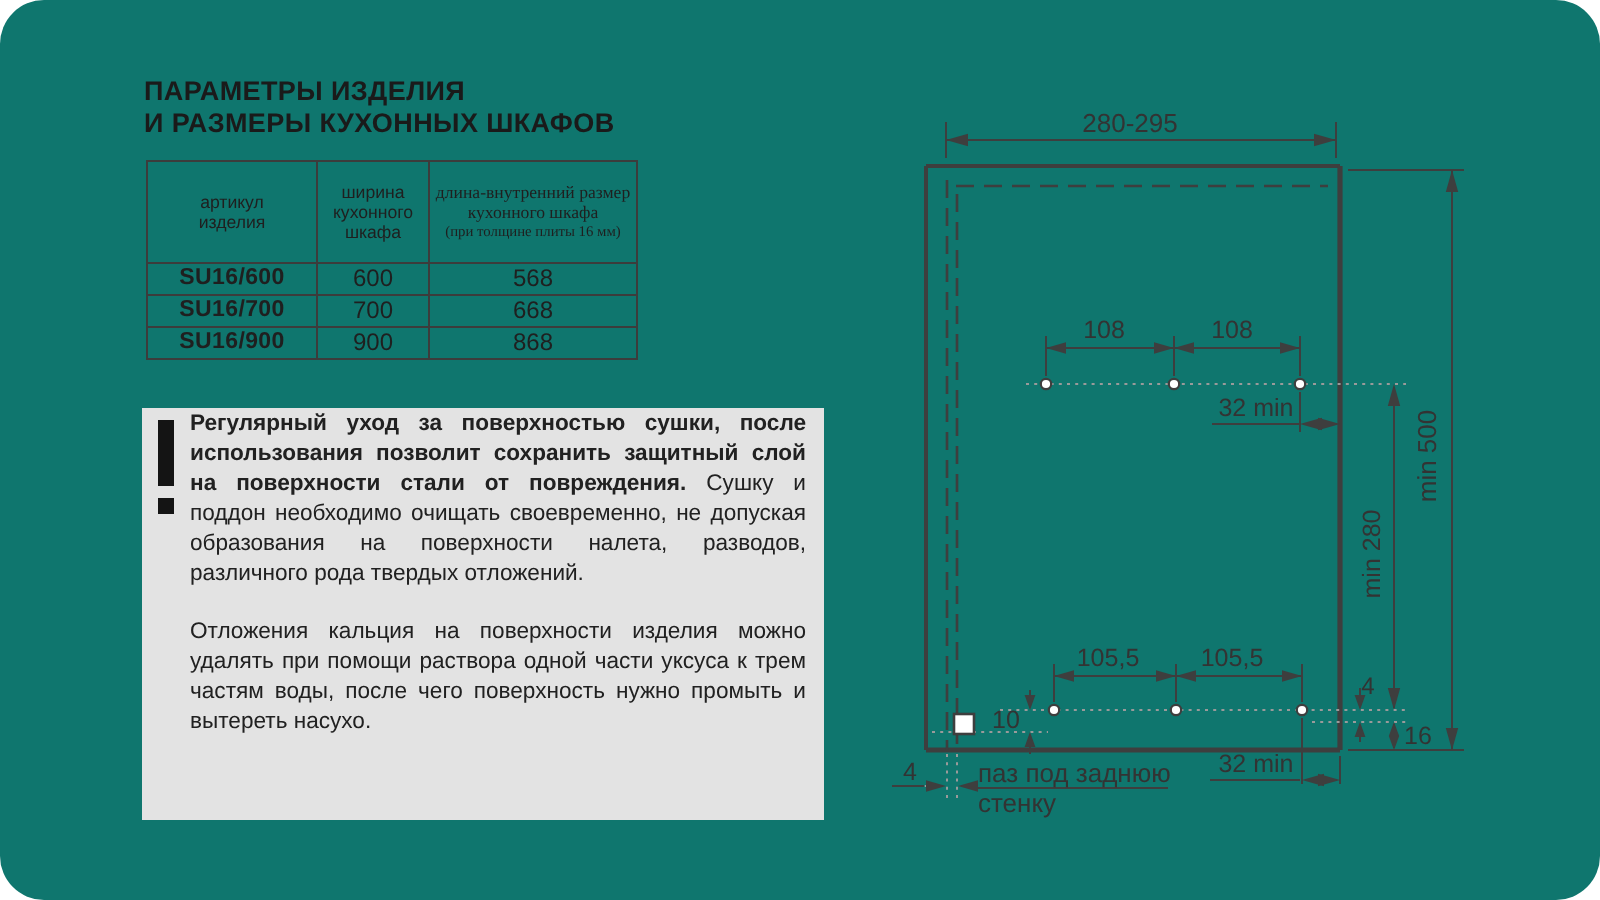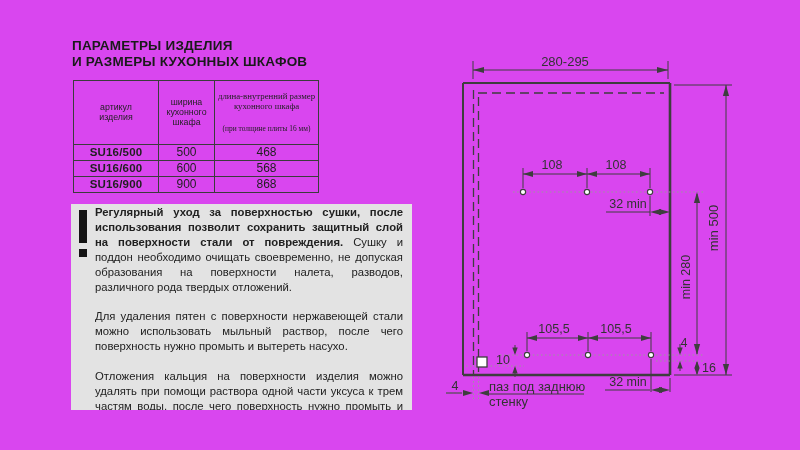--- a/index.html
+++ b/index.html
@@ -1,39 +1,39 @@
 <!DOCTYPE html>
 <html><head>
 <meta charset="utf-8">
 <style>
   html,body{margin:0;padding:0;background:#fff;}
   .page{
-    position:relative;width:800px;height:450px;background:#d946ef;overflow:hidden;
-    font-family:"Liberation Sans",sans-serif;color:#1a1a1a;
+    position:relative;width:800px;height:450px;background:#0f766e;overflow:hidden;
+    font-family:"Liberation Sans",sans-serif;color:#1a1a1a;border-radius:22px;
   }
   
   .title{
     position:absolute;left:72px;top:38px;
     font-size:13.5px;font-weight:bold;line-height:1.2;color:#1a1a1a;
     white-space:pre-line;letter-spacing:.2px;
   }
   
   table.spec{
     position:absolute;left:73px;top:80px;border-collapse:collapse;table-layout:fixed;
   }
   table.spec th,table.spec td{
     border:1px solid #3c3c3c;padding:0;text-align:center;vertical-align:middle;color:#1f1f1f;
   }
   table.spec th{font-weight:normal;font-size:8.8px;line-height:1.15;height:30px;white-space:pre-line;}
   table.spec .c-art{width:84px;margin-top:20px;}
   table.spec .c-w{width:55px;}
   table.spec .c-len{width:103px;font-family:Liberation Serif, serif;}
   table.spec td{height:15px;font-size:12px;}
   table.spec td.art{font-weight:bold;font-size:11.5px;letter-spacing:.2px;}
-  .hdr-sub{display:block;font-size:7.4px;line-height:1.1;margin-top:14px;}
+  .hdr-sub{display:block;font-size:7.4px;line-height:1.1;margin-top:1px;}
   
   .notice{
     position:absolute;left:71px;top:204px;width:341px;height:206px;background:#e3e3e3;
     overflow:hidden;
   }
   .excl{position:absolute;left:8px;top:6px;width:9px;height:48px;}
   .excl .bar{position:absolute;left:0;top:0;width:8px;height:33px;background:#141414;}
   .excl .dot{position:absolute;left:0;top:39px;width:8px;height:8px;background:#141414;}
   .notice .txt{
     margin:1px 9px 0 24px;font-size:11.3px;line-height:14.9px;text-align:justify;color:#212121;
@@ -60,45 +60,44 @@
       <th class="c-w">ширина
 кухонного
 шкафа</th>
       <th class="c-len">
         <span>длина-внутренний размер
 кухонного шкафа</span>
         <span class="hdr-sub">(при толщине плиты 16 мм)</span>
       </th>
     </tr>
     <tr>
-      <td class="art">SU16/500</td>
-      <td>500</td>
-      <td>468</td>
-    </tr>
-    <tr>
       <td class="art">SU16/600</td>
       <td>600</td>
       <td>568</td>
+    </tr>
+    <tr>
+      <td class="art">SU16/700</td>
+      <td>700</td>
+      <td>668</td>
     </tr>
     <tr>
       <td class="art">SU16/900</td>
       <td>900</td>
       <td>868</td>
     </tr>
   </tbody>
     </table>
 
   <div class="notice">
     <div class="excl">
       <div class="bar"></div>
         <div class="dot"></div>
     </div>
     <div class="txt">
       <p><span class="lead">Регулярный уход за поверхностью сушки, после использования позволит сохранить защитный слой на поверхности стали от повреждения.</span><span> Сушку и поддон необходимо очищать своевременно, не допуская образования на поверхности налета, разводов, различного рода твердых отложений.</span></p>
-      <p>Для удаления пятен с поверхности нержавеющей стали можно использовать мыльный раствор, после чего поверхность нужно промыть и вытереть насухо.</p>
       <p>Отложения кальция на поверхности изделия можно удалять при помощи раствора одной части уксуса к трем частям воды, после чего поверхность нужно промыть и вытереть насухо.</p>
     </div>
   </div>
 
   <svg class="drawing" width="372" height="400" viewBox="430 30 372 400">
 
     <path d="M463,83 H670 M463,83 V375" fill="none" stroke="#3e3e3e" stroke-width="2"></path>
     <path d="M670,83 V375 M463,375 H670" fill="none" stroke="#3e3e3e" stroke-width="2.6"></path>
 
     <path d="M478,93 H664 M473.5,90 V375 M478.5,97 V375" fill="none" stroke="#3e3e3e" stroke-width="1.3" stroke-dasharray="9 5"></path>

